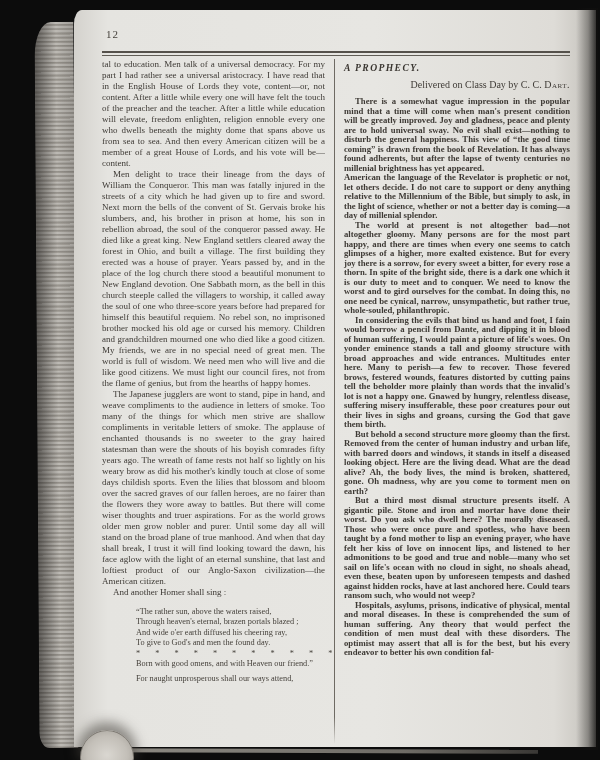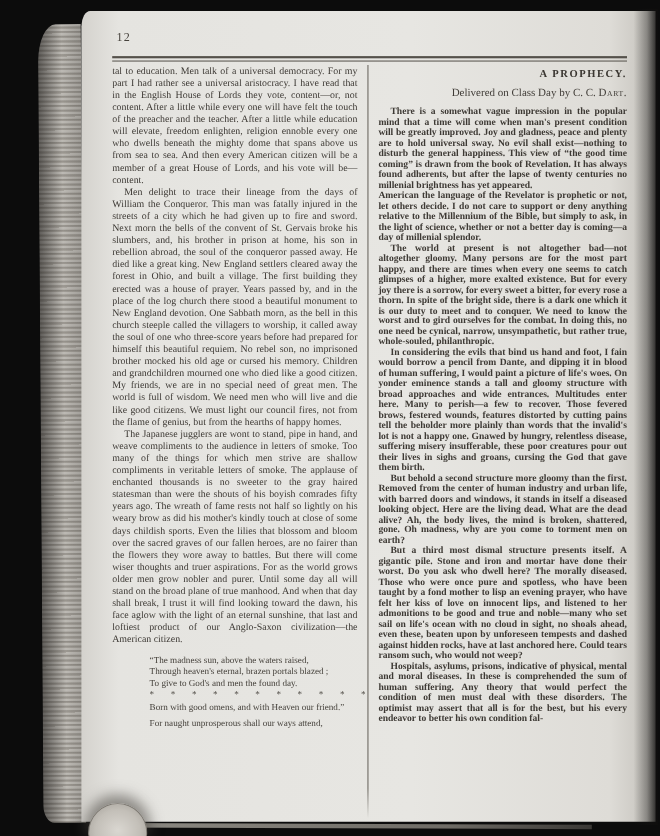--- a/index.html
+++ b/index.html
@@ -80,24 +80,25 @@
     margin: 9px 0 0 34px;
     font-size: 8.3px;
     line-height: 10.4px;
     color: #46423c;
   }
   .poem-separator { word-spacing: 11px; letter-spacing: 1px; }
   .poem-line { white-space: nowrap; }
 
   .article-heading {
     margin: 3px 0 0 0;
-    text-align: right;
+    text-align: left;
     font-size: 9.6px; font-weight: bold;
     letter-spacing: 1.4px;
     color: #3a3631;
+    font-style: italic;
   }
   .byline {
     margin: 6px 0 7px 0;
     text-align: right;
     font-size: 10px;
     color: #3f3b36;
   }
   .byline .sc { font-variant: small-caps; letter-spacing: 0.5px; }
 
   
@@ -147,23 +148,25 @@
       <span class="page-number">12</span>
     </div>
     <div class="header-rule"></div>
 
     <div class="columns">
 
       <div class="col left">
         <p class="noindent">tal to education.  Men talk of a universal democracy.  For my part I had rather see a universal aristocracy.  I have read that in the English House of Lords they vote, content—or, not content.  After a little while every one will have felt the touch of the preacher and the teacher.  After a little while education will elevate, freedom enlighten, religion ennoble every one who dwells beneath the mighty dome that spans above us from sea to sea.  And then every American citizen will be a member of a great House of Lords, and his vote will be—content.</p>
         <p>Men delight to trace their lineage from the days of William the Conqueror.  This man was fatally injured in the streets of a city which he had given up to fire and sword.  Next morn the bells of the convent of St. Gervais broke his slumbers, and, his brother in prison at home, his son in rebellion abroad, the soul of the conqueror passed away.  He died like a great king.  New England settlers cleared away the forest in Ohio, and built a village.  The first building they erected was a house of prayer.  Years passed by, and in the place of the log church there stood a beautiful monument to New England devotion.  One Sabbath morn, as the bell in this church steeple called the villagers to worship, it called away the soul of one who three-score years before had prepared for himself this beautiful requiem.  No rebel son, no imprisoned brother mocked his old age or cursed his memory.  Children and grandchildren mourned one who died like a good citizen.  My friends, we are in no special need of great men.  The world is full of wisdom.  We need men who will live and die like good citizens.  We must light our council fires, not from the flame of genius, but from the hearths of happy homes.</p>
         <p>The Japanese jugglers are wont to stand, pipe in hand, and weave compliments to the audience in letters of smoke.  Too many of the things for which men strive are shallow compliments in veritable letters of smoke.  The applause of enchanted thousands is no sweeter to the gray haired statesman than were the shouts of his boyish comrades fifty years ago.  The wreath of fame rests not half so lightly on his weary brow as did his mother's kindly touch at close of some days childish sports.  Even the lilies that blossom and bloom over the sacred graves of our fallen heroes, are no fairer than the flowers they wore away to battles.  But there will come wiser thoughts and truer aspirations.  For as the world grows older men grow nobler and purer.  Until some day all will stand on the broad plane of true manhood.  And when that day shall break, I trust it will find looking toward the dawn, his face aglow with the light of an eternal sunshine, that last and loftiest product of our Anglo-Saxon civilization—the American citizen.</p>
+        <p>And another Homer shall sing :</p>
         <div class="poem">
-          <div class="poem-line">“The madness sun, above the waters raised,</div>
+          <div class="poem-line">“The rather sun, above the waters raised,</div>
           <div class="poem-line">Through heaven's eternal, brazen portals blazed ;</div>
+          <div class="poem-line">And wide o'er earth diffused his cheering ray,</div>
           <div class="poem-line">To give to God's and men the found day.</div>
           <div class="poem-line poem-separator">* * * * * * * * * * *</div>
           <div class="poem-line">Born with good omens, and with Heaven our friend.”</div>
           <div class="poem-line" style="margin-top:5px">For naught unprosperous shall our ways attend,</div>
         </div>
       </div>
 
       <div class="col-divider"></div>
 
       <div class="col right">

